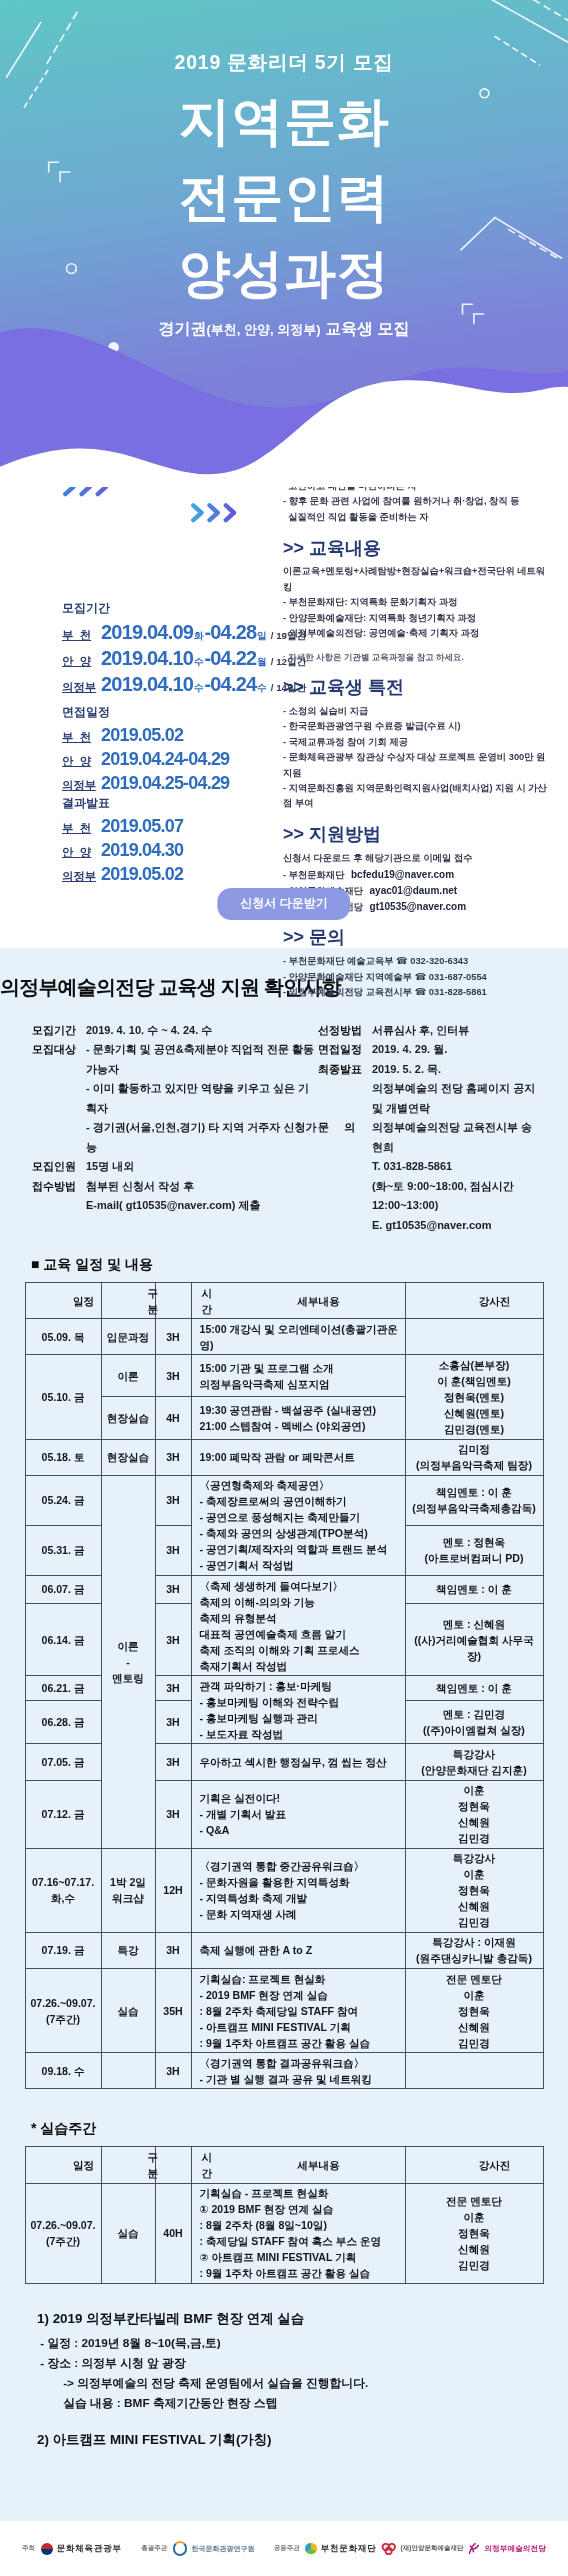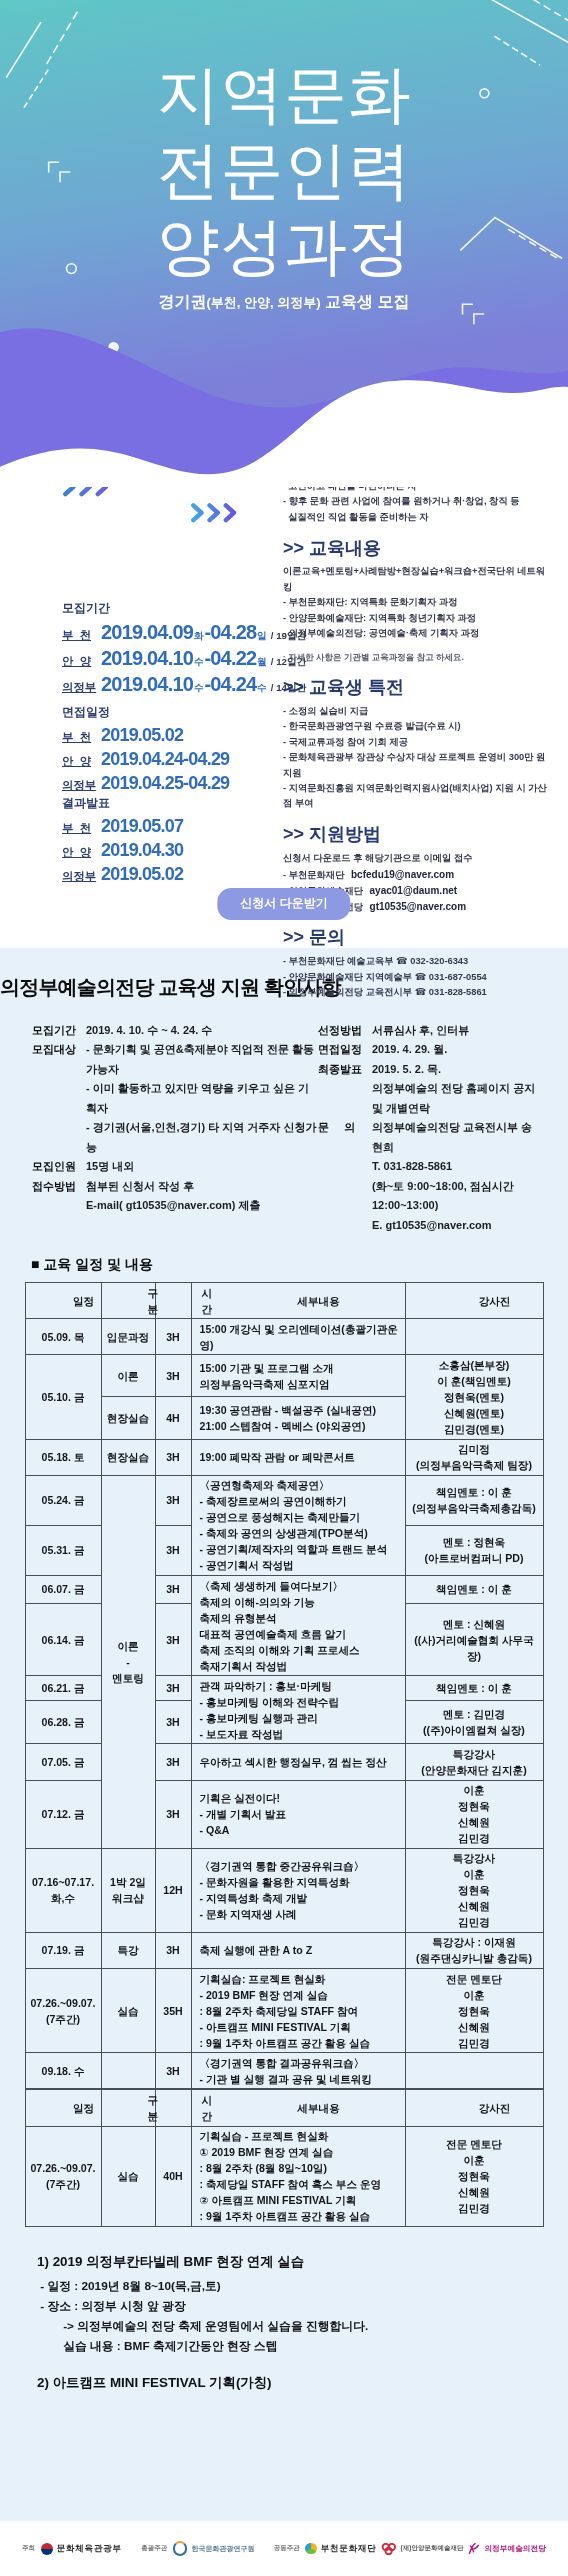--- a/index.html
+++ b/index.html
@@ -7,21 +7,21 @@
           font-family:"Liberation Sans","DejaVu Sans",sans-serif;color:#15161a;}
 
   
   .header{position:relative;height:487px;flex:none;overflow:hidden;
           background:linear-gradient(172deg,#5fc7c6 0%,#6fa6d2 42%,#7d80d9 72%,#8079da 100%);}
   .header-deco{position:absolute;inset:0;z-index:1;}
   .wave-svg{position:absolute;left:0;bottom:0;width:568px;height:191px;z-index:2;display:block;}
   .header-inner{position:relative;z-index:3;text-align:center;color:#fff;padding-top:49px;}
   .kicker{font-size:19.5px;font-weight:800;letter-spacing:0.8px;}
   .big-title{margin-top:6.5px;}
-  .big-title div{font-size:63px;font-weight:400;line-height:76px;letter-spacing:0.8px;}
+  .big-title div{font-size:52px;font-weight:700;line-height:76px;letter-spacing:0.8px;}
   .subtitle{margin-top:8px;font-size:16px;font-weight:800;}
   .subtitle .paren{font-size:13px;font-weight:700;text-align:center;}
 
   
   .mid{position:relative;height:461px;flex:none;background:#fff;}
   .left-col{position:absolute;left:62px;top:-9.7px;width:215px;}
   .headline{margin-top:6.5px;font-size:22px;line-height:30px;font-weight:800;color:#3a68c0;letter-spacing:-0.8px;}
   .chevrons{display:block;}
   .chevrons.second{margin-left:128px;margin-top:6.5px;}
   .dblock{position:absolute;left:0;width:268px;}
@@ -104,20 +104,21 @@
       <path d="M95 484 L95 472 L107 472"></path>
       <path d="M109 496 L109 484 L121 484"></path>
       <path d="M570 387 L570 375 L582 375"></path>
       <path d="M584 399 L584 387 L596 387"></path>
       <circle cx="140" cy="428" r="6.5" fill="#ffffff" stroke="none"></circle>
       <path d="M568 308 L610 268 L692 318"></path>
       <path d="M627 283 L690 320" stroke-dasharray="8 7"></path>
     </svg>
 
     <div class="header-inner">
+      <div class="kicker">2019 문화리더 5기 모집</div>
       <div class="big-title">
         <div>지역문화</div>
         <div>전문인력</div>
         <div>양성과정</div>
       </div>
       <div class="subtitle">
         <span>경기권</span><span class="paren">(부천, 안양, 의정부)</span><span> 교육생 모집</span>
       </div>
     </div>
 
@@ -468,20 +469,21 @@
         <td>09.18. 수</td>
             <td></td>
             <td>3H</td>
             <td class="detail">〈경기권역 통합 결과공유워크숍〉
 - 기관 별 실행 결과 공유 및 네트워킹</td>
             <td></td>
       </tr>
     </tbody>
       </table>
 
+    <div class="practice-title">* 실습주간</div>
 
     <table class="sched">
       <colgroup>
           <col style="width:76px">
           <col style="width:54px">
           <col style="width:36px">
           <col style="width:214px">
           <col style="width:138px">
         </colgroup>
       <tbody>

